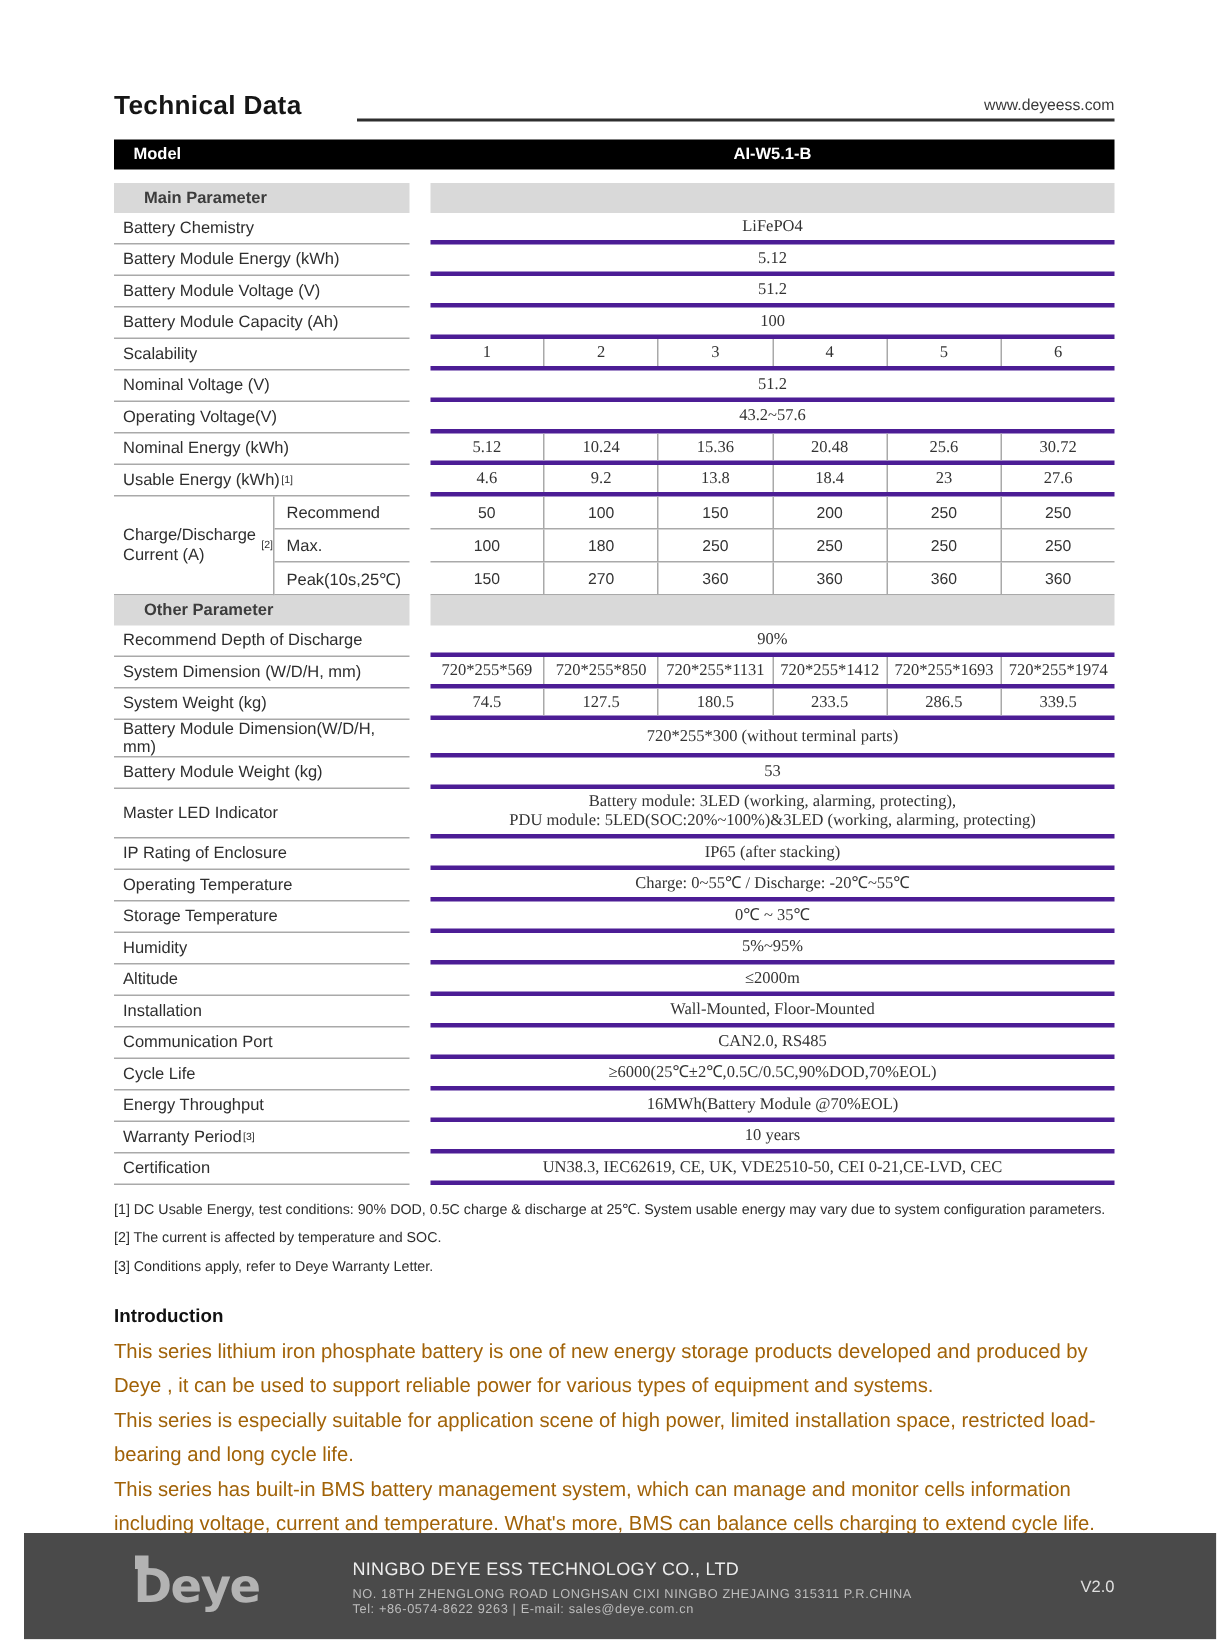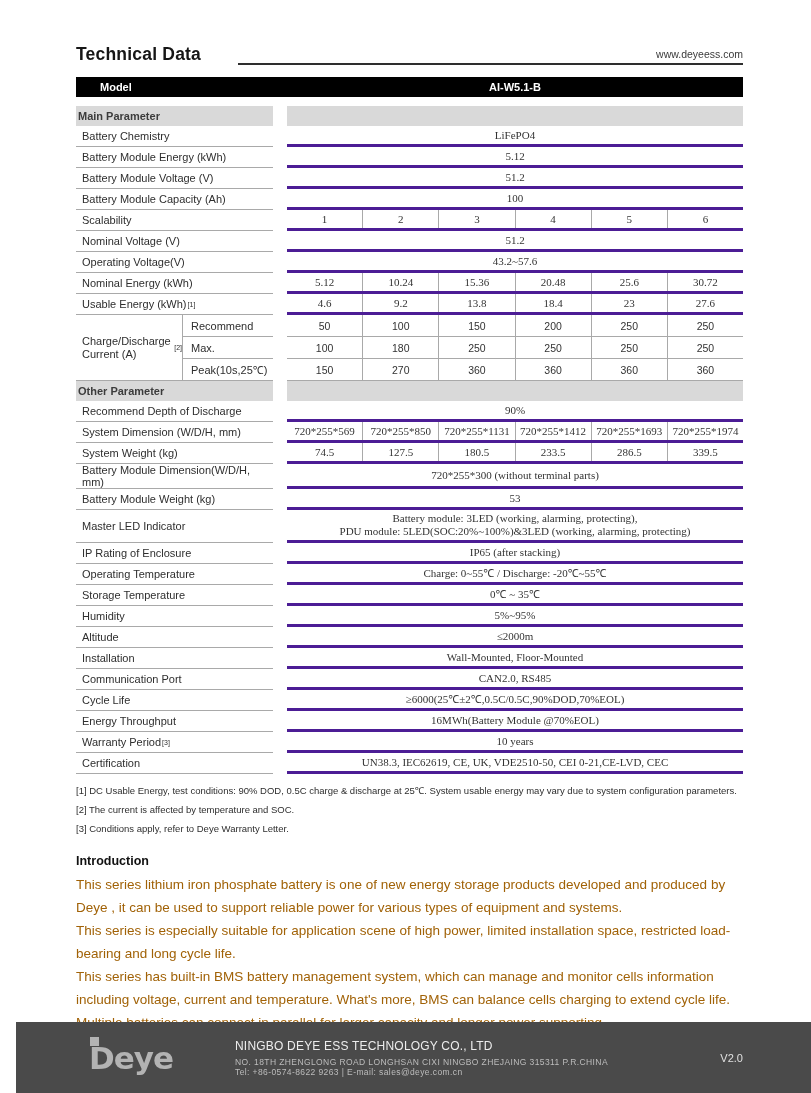--- a/index.html
+++ b/index.html
@@ -1,34 +1,34 @@
 <!DOCTYPE html>
 <html><head>
 <meta charset="utf-8">
 <style>
   html,body { margin:0; padding:0; background:#fff; }
   .page {
     width:811px; height:1093px; position:relative; overflow:hidden;
     background:#ffffff; font-family:"Liberation Sans", sans-serif;
   }
   
-  .hdr { display:flex; align-items:flex-end; padding-top:44px; margin:0 68px 0 76px;gap:19px; }
+  .hdr { display:flex; align-items:flex-end; padding-top:44px; margin:16px 68px 0 76px;gap:19px; }
   .hdr h1 { font-size:17.5px; margin:0; color:#161616; font-weight:bold; letter-spacing:0.2px; }
   .hdr-rule { flex:1; margin-left:18px; border-bottom:2px solid #2e2e2e; text-align:right; padding-bottom:1px; }
   .website { font-size:10.5px; color:#3a3a3a; }
   .content-wrap { margin:0 68px 0 76px; }
   
   .model-bar { display:flex; height:20px; background:#000; color:#fff; align-items:center; margin-top:12px; font-size:11px; font-weight:bold; }
-  .mb-label { width:197px; padding-left:24px; box-sizing:border-box; }
+  .mb-label { width:197px; padding-left:13px; box-sizing:border-box; }
   .mb-gap { width:14px; }
   .mb-value { flex:1; text-align:center; }
   
   .spec-table { margin-top:9px; }
   .sec-bar { display:flex; height:20px; }
-  .sec-label { width:197px; background:#d9d9d9; font-weight:bold; font-size:11px; color:#3c3c3c; display:flex; align-items:center; padding-left:2px; box-sizing:border-box; }
+  .sec-label { width:197px; background:#d9d9d9; font-weight:bold; font-size:11px; color:#3c3c3c; display:flex; align-items:center; padding-left:20px; box-sizing:border-box; }
   .sec-fill { flex:1; background:#d9d9d9; }
   .gap { width:14px; flex:none; }
   .row { display:flex; align-items:stretch; }
   .cl { width:197px; border-bottom:1px solid #a9a9a9; display:flex; align-items:center; padding:0 2px 0 6px; min-height:21px; font-size:11px; color:#2e2e2e; box-sizing:border-box; }
   .cl sup, .g-outer sup { font-size:7px; margin-left:1px; color:#2e2e2e; }
   .cv { flex:1; border-bottom:3px solid #4c1d95; min-height:21px; box-sizing:border-box; font-size:11px; color:#333;font-family:Liberation Serif, serif; }
   .cv.single { display:flex; align-items:center; justify-content:center; text-align:center; white-space:pre-line; line-height:13px; padding:2px 0; }
   .cv.multi { display:flex; align-items:stretch; padding:0; }
   .vcell { flex:1; display:flex; align-items:center; justify-content:center; border-left:1px solid #a9a9a9; }
   .cv.multi .vcell:first-child, .g-valrow .vcell:first-child { border-left:none; }

